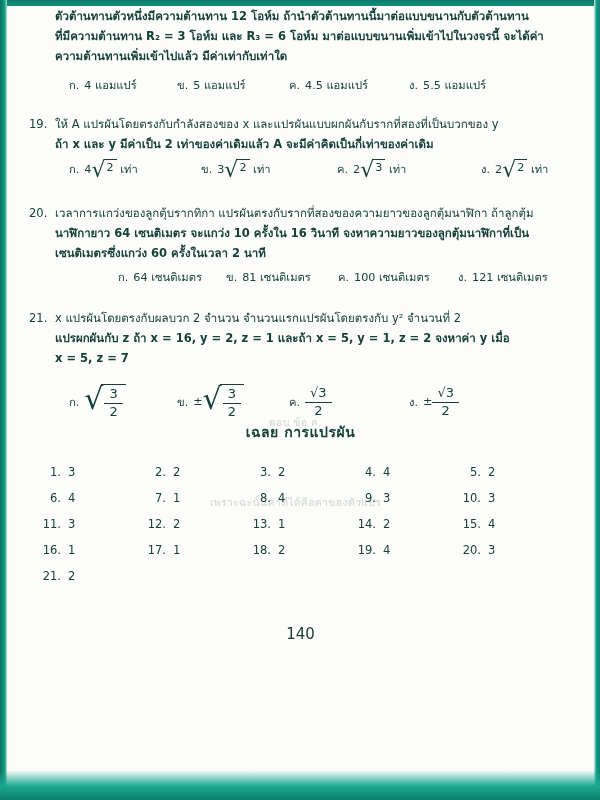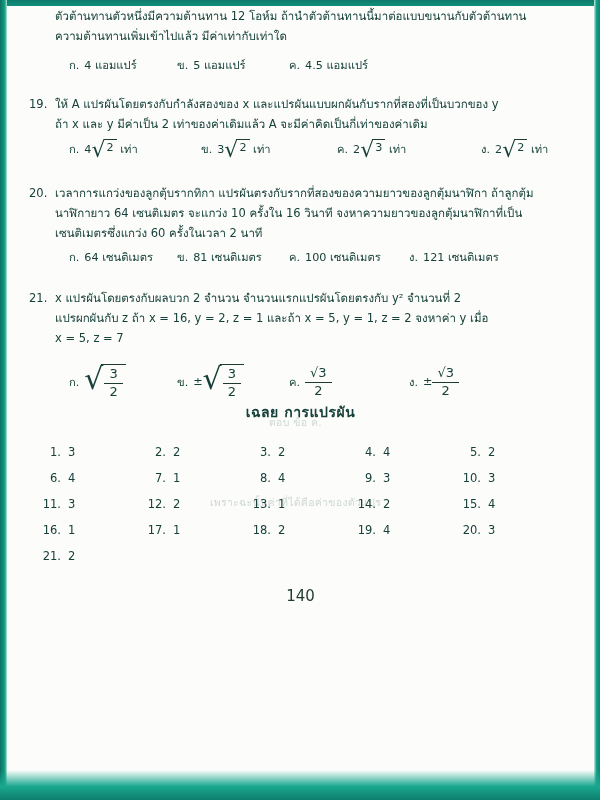--- a/index.html
+++ b/index.html
@@ -80,20 +80,21 @@
     font-size: 11.5px;
   }
   .qtext {
     flex: 1 1 auto;
     font-size: 11.5px;
   }
   .cont {
     margin-left: 26px;
     font-size: 11.5px;
     line-height: 1.75;
+    font-weight: bold;
   }
   .choices {
     display: flex;
     margin: 4px 0 0 40px;
     font-size: 11.2px;
   }
   .choice {
     flex: 0 0 auto;
     white-space: nowrap;
   }
@@ -159,21 +160,21 @@
   }
   .ans {
     display: flex;
     white-space: nowrap;
   }
   .ans .no { width: 26px; text-align: right; padding-right: 7px; }
   .ans .val { width: 18px; }
   .pagenum {
     text-align: center;
     font-size: 15px;
-    margin-top: 24px;
+    margin-top: 42px;
     color: #1d3b33;
   }
   
   .ghost {
     position: absolute;
     left: 0;
     width: 577px;
     text-align: center;
     color: #cfd8d4;
     font-size: 10.5px;
@@ -194,33 +195,37 @@
 
   <div class="paper">
 
     <div class="ghost" style="top:408px;">ตอบ ข้อ ค.</div>
     <div class="ghost" style="top:488px;">เพราะฉะนั้นค่าที่ได้คือค่าของตัวแปร</div>
 
     <div class="content th">
 
       <div class="qblock" style="margin-top:0px;">
         <div class="cont" style="margin-top:0;">ตัวต้านทานตัวหนึ่งมีความต้านทาน 12 โอห์ม ถ้านำตัวต้านทานนี้มาต่อแบบขนานกับตัวต้านทาน</div>
+        <div class="cont">ที่มีความต้านทาน  R₂ = 3  โอห์ม และ  R₃ = 6  โอห์ม มาต่อแบบขนานเพิ่มเข้าไปในวงจรนี้ จะได้ค่า</div>
 
 
         <div class="cont">ความต้านทานเพิ่มเข้าไปแล้ว  มีค่าเท่ากับเท่าใด</div>
 
         <div class="choices" style="margin-top:10px;">
           <div class="choice c1">
             <span class="clabel">ก.</span><span>4 แอมแปร์</span>
           </div>
           <div class="choice c2">
             <span class="clabel">ข.</span><span>5 แอมแปร์</span>
           </div>
           <div class="choice c3">
             <span class="clabel">ค.</span><span>4.5 แอมแปร์</span>
+          </div>
+          <div class="choice c4">
+            <span class="clabel">ง.</span><span>5.5 แอมแปร์</span>
           </div>
         </div>
       </div>
 
       <div class="qblock" style="margin-top:22px;">
         <div class="qrow">
           <div class="qnum">19.</div>
           <div class="qtext">ให้ A แปรผันโดยตรงกับกำลังสองของ  x  และแปรผันแบบผกผันกับรากที่สองที่เป็นบวกของ  y</div>
         </div>
         <div class="cont">ถ้า  x  และ  y  มีค่าเป็น 2 เท่าของค่าเดิมแล้ว A จะมีค่าคิดเป็นกี่เท่าของค่าเดิม</div>
@@ -254,21 +259,21 @@
       </div>
 
       <div class="qblock" style="margin-top:24px;">
         <div class="qrow">
           <div class="qnum">20.</div>
           <div class="qtext">เวลาการแกว่งของลูกตุ้บรากทิกา  แปรผันตรงกับรากที่สองของความยาวของลูกตุ้มนาฬิกา ถ้าลูกตุ้ม</div>
         </div>
         <div class="cont">นาฬิกายาว 64 เซนติเมตร จะแกว่ง 10 ครั้งใน 16 วินาที จงหาความยาวของลูกตุ้มนาฬิกาที่เป็น</div>
         <div class="cont">เซนติเมตรซึ่งแกว่ง 60 ครั้งในเวลา 2 นาที</div>
 
-        <div class="choices" style="margin-top:5px;">
+        <div class="choices" style="margin-top:5px;justify-content:flex-end;">
           <div class="choice c1">
             <span class="clabel">ก.</span><span>64 เซนติเมตร</span>
           </div>
           <div class="choice c2">
             <span class="clabel">ข.</span><span>81 เซนติเมตร</span>
           </div>
           <div class="choice c3">
             <span class="clabel">ค.</span><span>100 เซนติเมตร</span>
           </div>
           <div class="choice c4">

